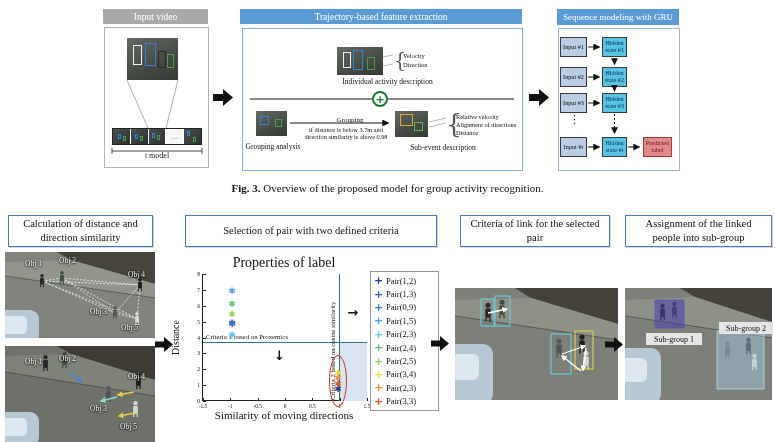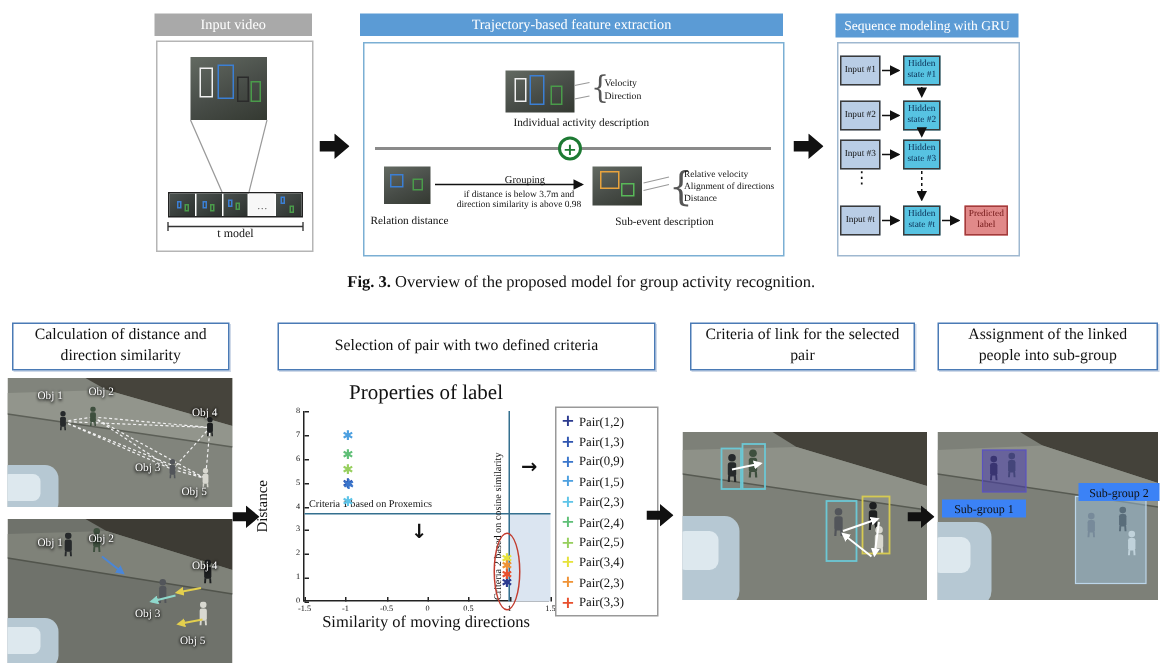--- a/index.html
+++ b/index.html
@@ -15,21 +15,21 @@
   .mini{background:linear-gradient(155deg,#636a62 0%,#474c47 55%,#343931 100%)}
   .bbox{position:absolute;border:1px solid}
   .cap{font-size:7.5px;text-align:center}
   .tiny{font-size:6.5px;line-height:1.25}
   .gbox{display:flex;align-items:center;justify-content:center;text-align:center;font-size:6.2px;line-height:1.1;border:1px solid #3a3a3a}
   .gin{background:#b9cde5}
   .ghid{background:#57c3e2;color:#0b2d52}
   .gpred{background:#e18989;border-color:#a33b3b;color:#6e1313}
   .bighdr{border:1.4px solid #4a7ab5;background:#fff;display:flex;align-items:center;justify-content:center;text-align:center;font-size:10.5px;line-height:1.3;padding:1px 8px;box-shadow:1px 1px 0 #cfd9e8}
   .objl{font-size:7.5px;color:#fff;text-shadow:0 0 2px #000,0 1px 2px #000;white-space:nowrap}
-  .sgl{background:#3b82f6;font-size:8px;display:flex;align-items:center;justify-content:center;white-space:nowrap}
+  .sgl{background:#e5e5e5;font-size:8px;display:flex;align-items:center;justify-content:center;white-space:nowrap}
   .brace{color:#555;line-height:1;font-family:"DejaVu Serif",serif}
   .brace::before{content:"{"}
   .gplus{border:2.4px solid #1d7a33;border-radius:50%;background:#fff;display:flex;align-items:center;justify-content:center;color:#1d7a33;font-weight:bold;font-size:11px;font-family:"DejaVu Sans",sans-serif}
   .gplus::before{content:"+"}
   .fstrip{display:flex;gap:1px;background:#fff;border:1px solid #222}
   .fcell{flex:1;background:linear-gradient(140deg,#4a514e,#2c312e);position:relative}
   .fdot{position:absolute;width:3px;height:5px;border:1px solid}
   .fwhite{background:#f7f7f7;display:flex;align-items:center;justify-content:center;font-size:7px;color:#666}
   #plot-area{border-left:1px solid #222;border-bottom:1px solid #222}
   #plot-area>div{position:absolute}
@@ -136,21 +136,21 @@
 <div class="a tiny" style="left:403px;top:61px">Direction</div>
 <div class="a cap" style="left:315px;top:77px;width:145px">Individual activity description</div>
 
 <div class="a" style="left:250px;top:98px;width:264px;height:1.6px;background:#8a8a8a"></div>
 <div class="a gplus" style="left:372px;top:91px;width:16px;height:16px"></div>
 
 <div class="a mini" style="left:256px;top:111px;width:31px;height:25px">
   <div class="bbox" style="left:4px;top:5px;width:9px;height:9px;border-color:#3b7fd4"></div>
   <div class="bbox" style="left:19px;top:8px;width:7px;height:8px;border-color:#4a9b4a"></div>
 </div>
-<div class="a cap" style="left:245px;top:142px;width:56px">Relation distance</div>
+<div class="a cap" style="left:245px;top:142px;width:56px">Grouping analysis</div>
 
 <svg class="a" style="left:242px;top:28px" width="281" height="143">
   <line x1="48" y1="95" x2="146" y2="95" stroke="#111" stroke-width="1" marker-end="url(#ak)"></line>
   <line x1="141" y1="29" x2="151" y2="27" stroke="#999" stroke-width="0.7"></line>
   <line x1="141" y1="38" x2="151" y2="36" stroke="#999" stroke-width="0.7"></line>
   <line x1="187" y1="94" x2="204" y2="90" stroke="#999" stroke-width="0.7"></line>
   <line x1="187" y1="99" x2="204" y2="95" stroke="#999" stroke-width="0.7"></line>
 </svg>
 <div class="a tiny" style="left:310px;top:116px;width:80px;text-align:center;font-size:7px">Grouping</div>
 <div class="a tiny" style="left:296px;top:126px;width:100px;text-align:center;font-size:6.3px">if distance is below 3.7m and</div>
@@ -399,14 +399,14 @@
       <rect x="-4" y="70" width="26" height="24" rx="6" fill="#dde8ee"></rect>
     </g>
   <use href="#psn" x="34" y="15" width="7" height="18" style="color:#26292b"></use>
   <use href="#psn" x="46" y="13" width="7" height="18" style="color:#3e4f3e"></use>
   <use href="#psn" x="99" y="53" width="7" height="18" style="color:#52555a"></use>
   <use href="#psn" x="120" y="49" width="7" height="18" style="color:#1d1f20"></use>
   <use href="#psn" x="126" y="65" width="7" height="18" style="color:#d8d8d0"></use>
   <rect x="30" y="12" width="29" height="28" fill="rgba(72,62,172,0.55)" stroke="#5a52c0" stroke-width="0.8"></rect>
   <rect x="92" y="43" width="47" height="58" fill="rgba(165,205,232,0.45)" stroke="#bcd6ea" stroke-width="0.8"></rect>
 </svg>
-<div class="a sgl" style="left:628px;top:333px;width:56px;height:12px">Sub-group 1</div>
+<div class="a sgl" style="left:646px;top:333px;width:56px;height:12px">Sub-group 1</div>
 <div class="a sgl" style="left:719px;top:322px;width:54px;height:12px">Sub-group 2</div>
 
 </body></html>

